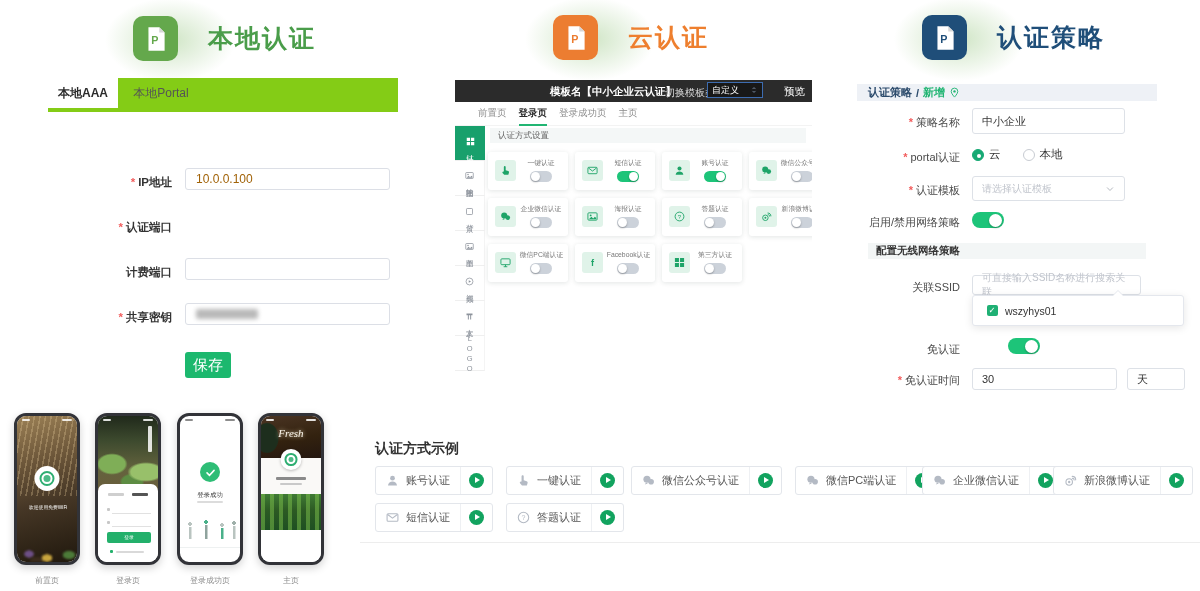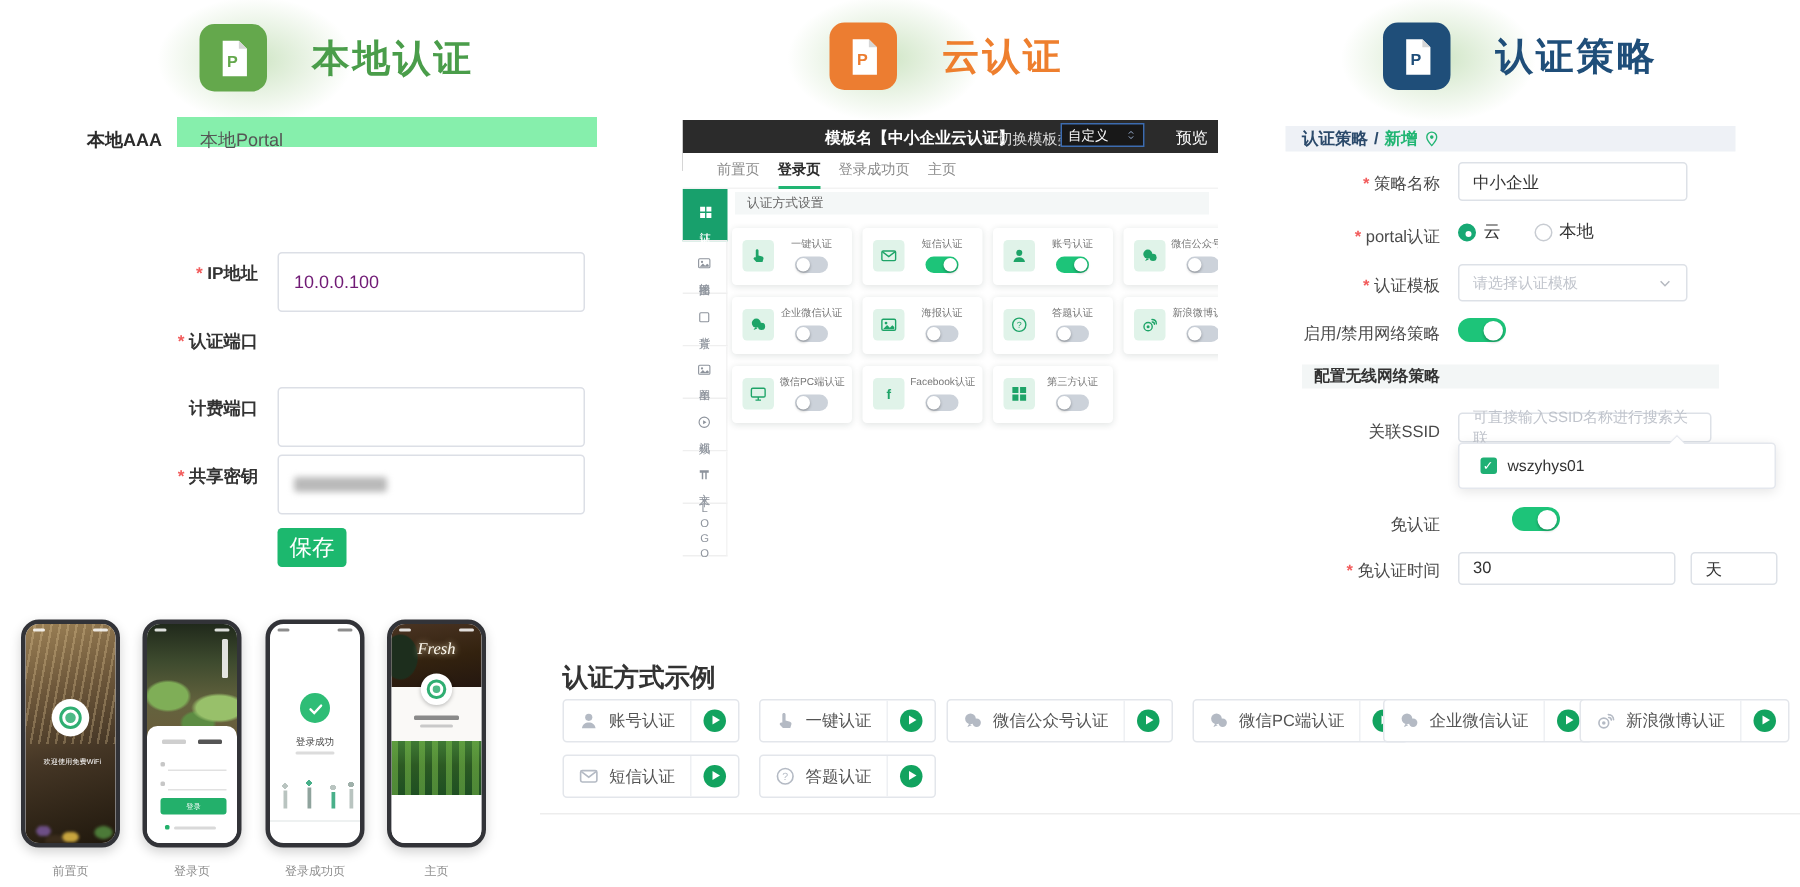--- a/index.html
+++ b/index.html
@@ -9,28 +9,28 @@
 
   
   .sec-hdr{position:absolute;display:flex;align-items:center;gap:30px;}
   .glow{position:absolute;width:130px;height:84px;left:-28px;top:-18px;border-radius:50%;
         background:radial-gradient(closest-side,rgba(168,208,150,.55),rgba(168,208,150,0));}
   .doc-icon{position:relative;width:45px;height:45px;border-radius:10px;display:flex;
             align-items:center;justify-content:center;}
   .sec-title{position:relative;font-size:25px;font-weight:bold;letter-spacing:2px;}
 
   
-  .lp-tabs{position:absolute;left:48px;top:78px;width:350px;height:20px;background:#86efac;display:flex;}
+  .lp-tabs{position:absolute;left:48px;top:78px;width:350px;height:34px;background:#84cc16;display:flex;}
   .lp-tab{height:30px;display:flex;align-items:center;justify-content:center;font-size:12px;color:#555;width:86px;}
   .lp-tab.active{background:#fff;font-weight:bold;color:#2b2b2b;width:70px;}
   .frow{position:absolute;left:48px;width:350px;height:28px;}
   .flabel{position:absolute;left:0;width:124px;top:7px;text-align:right;font-size:11.5px;font-weight:bold;color:#333;}
   .req{color:#f25c5c;margin-right:3px;font-weight:bold;}
-  .finput{position:absolute;left:137px;width:205px;height:40px;border:1px solid #dcdfe6;border-radius:3px;
-          background:#fff;display:flex;align-items:center;padding:0 10px;font-size:12px;color:#701a75;box-sizing:border-box;}
+  .finput{position:absolute;left:137px;width:205px;height:22px;border:1px solid #dcdfe6;border-radius:3px;
+          background:#fff;display:flex;align-items:center;padding:0 10px;font-size:12px;color:#a16207;box-sizing:border-box;}
   .blurbar{width:62px;height:10px;background:#b9b9b9;border-radius:2px;filter:blur(2px);}
   .btn-save{position:absolute;left:185px;top:352px;width:46px;height:26px;background:#1cb86e;color:#fff;
             border-radius:3px;display:flex;align-items:center;justify-content:center;font-size:15px;}
 
   
   .cloud{position:absolute;left:455px;top:80px;width:357px;height:322px;overflow:hidden;background:#fff;}
   .darkbar{position:absolute;left:0;top:0;width:357px;height:34px;background:#2b2b2b;color:#eee;}
   .db-name{position:absolute;left:95px;top:5px;font-size:10.5px;font-weight:bold;color:#fff;}
   .db-switch{position:absolute;left:210px;top:6px;font-size:10px;color:#ddd;}
   .dsel{position:absolute;left:252px;top:2px;width:56px;height:16px;border:1px solid #3d6cb0;background:#181818;
@@ -160,21 +160,21 @@
            text-shadow:0 0 4px rgba(255,240,200,.9);}
   .p4mid{position:absolute;left:0;right:0;top:42px;height:36px;background:#faf9f7;}
   .p4l1{position:absolute;left:50%;top:61px;transform:translateX(-50%);width:30px;height:2.5px;background:#8a8a8a;border-radius:1px;}
   .p4l2{position:absolute;left:50%;top:67px;transform:translateX(-50%);width:22px;height:2px;background:#c9c9c9;border-radius:1px;}
   .p4aisle{position:absolute;left:0;right:0;top:78px;height:36px;
      background:repeating-linear-gradient(90deg,rgba(126,193,76,.5) 0 4px,transparent 4px 9px),
                 linear-gradient(180deg,#3f7a34 0%,#2c5a23 45%,#1e4f22 100%);}
   .p4card{position:absolute;left:0;right:0;top:114px;bottom:0;background:#fff;}
 
   
-  .ex-title{position:absolute;left:375px;top:440px;font-size:17px;font-weight:bold;color:#333;}
+  .ex-title{position:absolute;left:375px;top:440px;font-size:14px;font-weight:bold;color:#333;}
   .exbtn{position:absolute;height:29px;display:flex;align-items:center;background:#fff;border:1px solid #e3e6eb;
          border-radius:3px;box-sizing:border-box;}
   .exbtn .xi{margin:0 7px 0 10px;color:#b4bac4;width:13px;height:13px;flex:none;}
   .exbtn .xl{font-size:11px;color:#555;padding-right:10px;white-space:nowrap;}
   .exbtn .xd{width:1px;align-self:stretch;background:#eef0f3;}
   .exbtn .xp{width:31px;display:flex;justify-content:center;}
   .play{width:15px;height:15px;border-radius:50%;background:#12a35f;position:relative;}
   .play::after{content:"";position:absolute;left:5.5px;top:4px;border-left:5px solid #fff;
                border-top:3.5px solid transparent;border-bottom:3.5px solid transparent;}
   .ex-divider{position:absolute;left:360px;top:542px;width:840px;height:1px;background:#ededed;}

